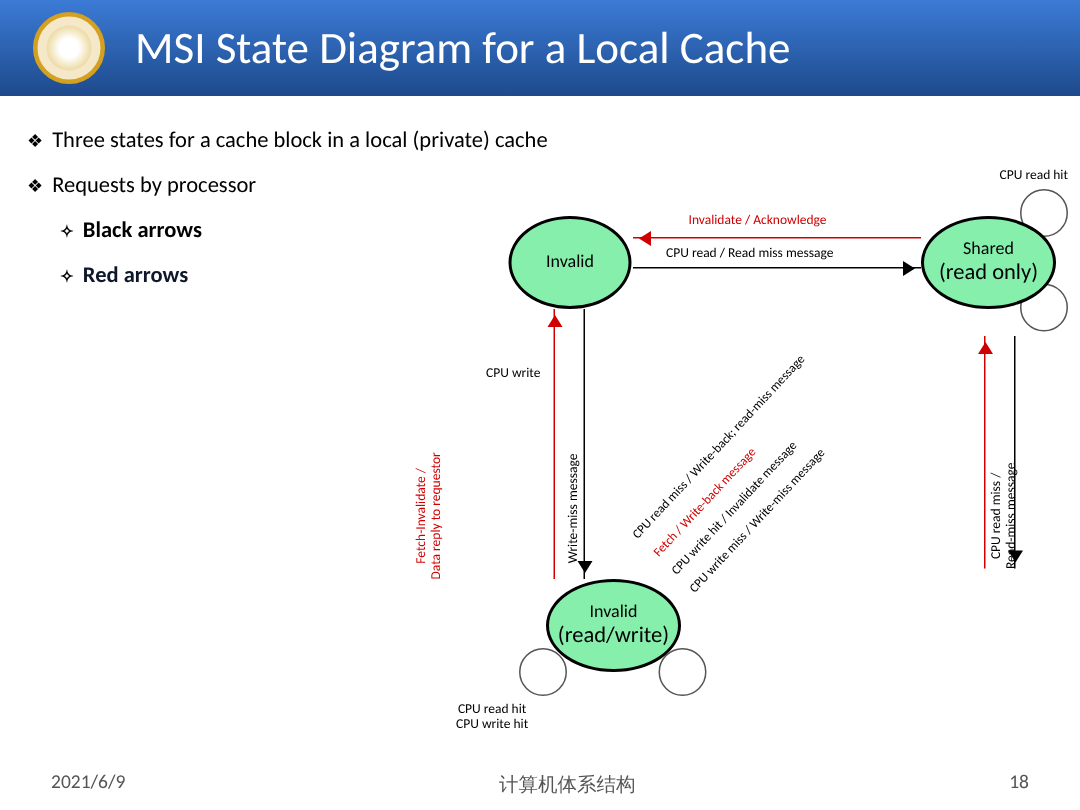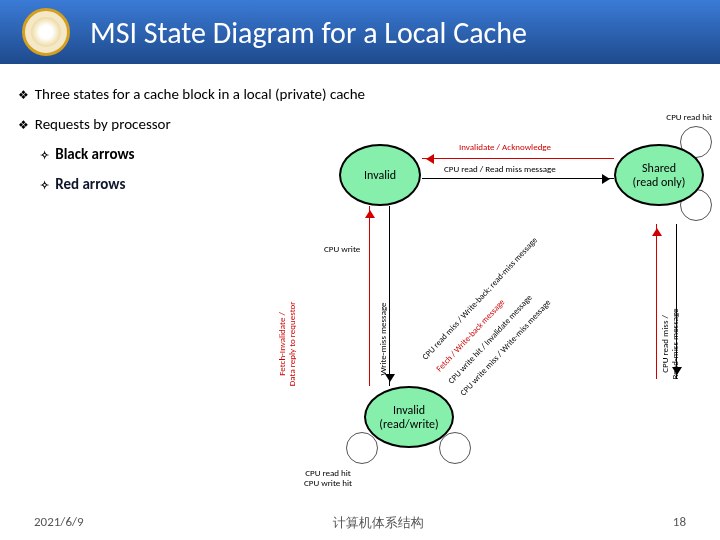--- a/index.html
+++ b/index.html
@@ -14,21 +14,21 @@
   .bullets li::before { content: "❖"; margin-right: 6px; color: #000; font-size: 12px; }
   .bullets .sub { margin-left: 22px; }
   .bullets .sub::before { content: "✧"; font-size: 11px; }
   .bold { font-weight: 700; }
   .red { color: #0f172a; font-weight: 700; }
   .diagram { position: absolute; right: 6px; top: 30px; width: 430px; height: 400px; }
   .state { position: absolute; border: 2px solid #000; border-radius: 50%; background: #86efac; display: flex; flex-direction: column; align-items: center; justify-content: center; font-size: 12px; text-align: center; }
   .invalid { top: 50px; left: 55px; width: 82px; height: 62px; }
   .shared { top: 50px; right: 10px; width: 90px; height: 62px; }
   .modified { bottom: 46px; left: 80px; width: 90px; height: 62px; }
-  .state .sub { font-size: 12px; }
+  .state .sub { font-size: 15px; }
   .loop { position: absolute; width: 32px; height: 32px; border: 1.5px solid #555; border-radius: 50%; background: #fff; }
   .loop.sh1 { top: 32px; right: 2px; }
   .loop.sh2 { top: 95px; right: 2px; }
   .loop.mo1 { bottom: 30px; left: 62px; }
   .loop.mo2 { bottom: 30px; left: 155px; }
   .lbl { position: absolute; font-size: 9px; line-height: 1.1; text-align: center; white-space: pre-line; }
   .lbl.red { color: #d00000; font-weight: 400; }
   .arrow { position: absolute; }
   .arrow-h { height: 0; border-top: 1.5px solid #000; }
   .arrow-h::after { content: ""; position: absolute; right: -1px; top: -5px; border: 5px solid transparent; border-left: 8px solid #000; }

